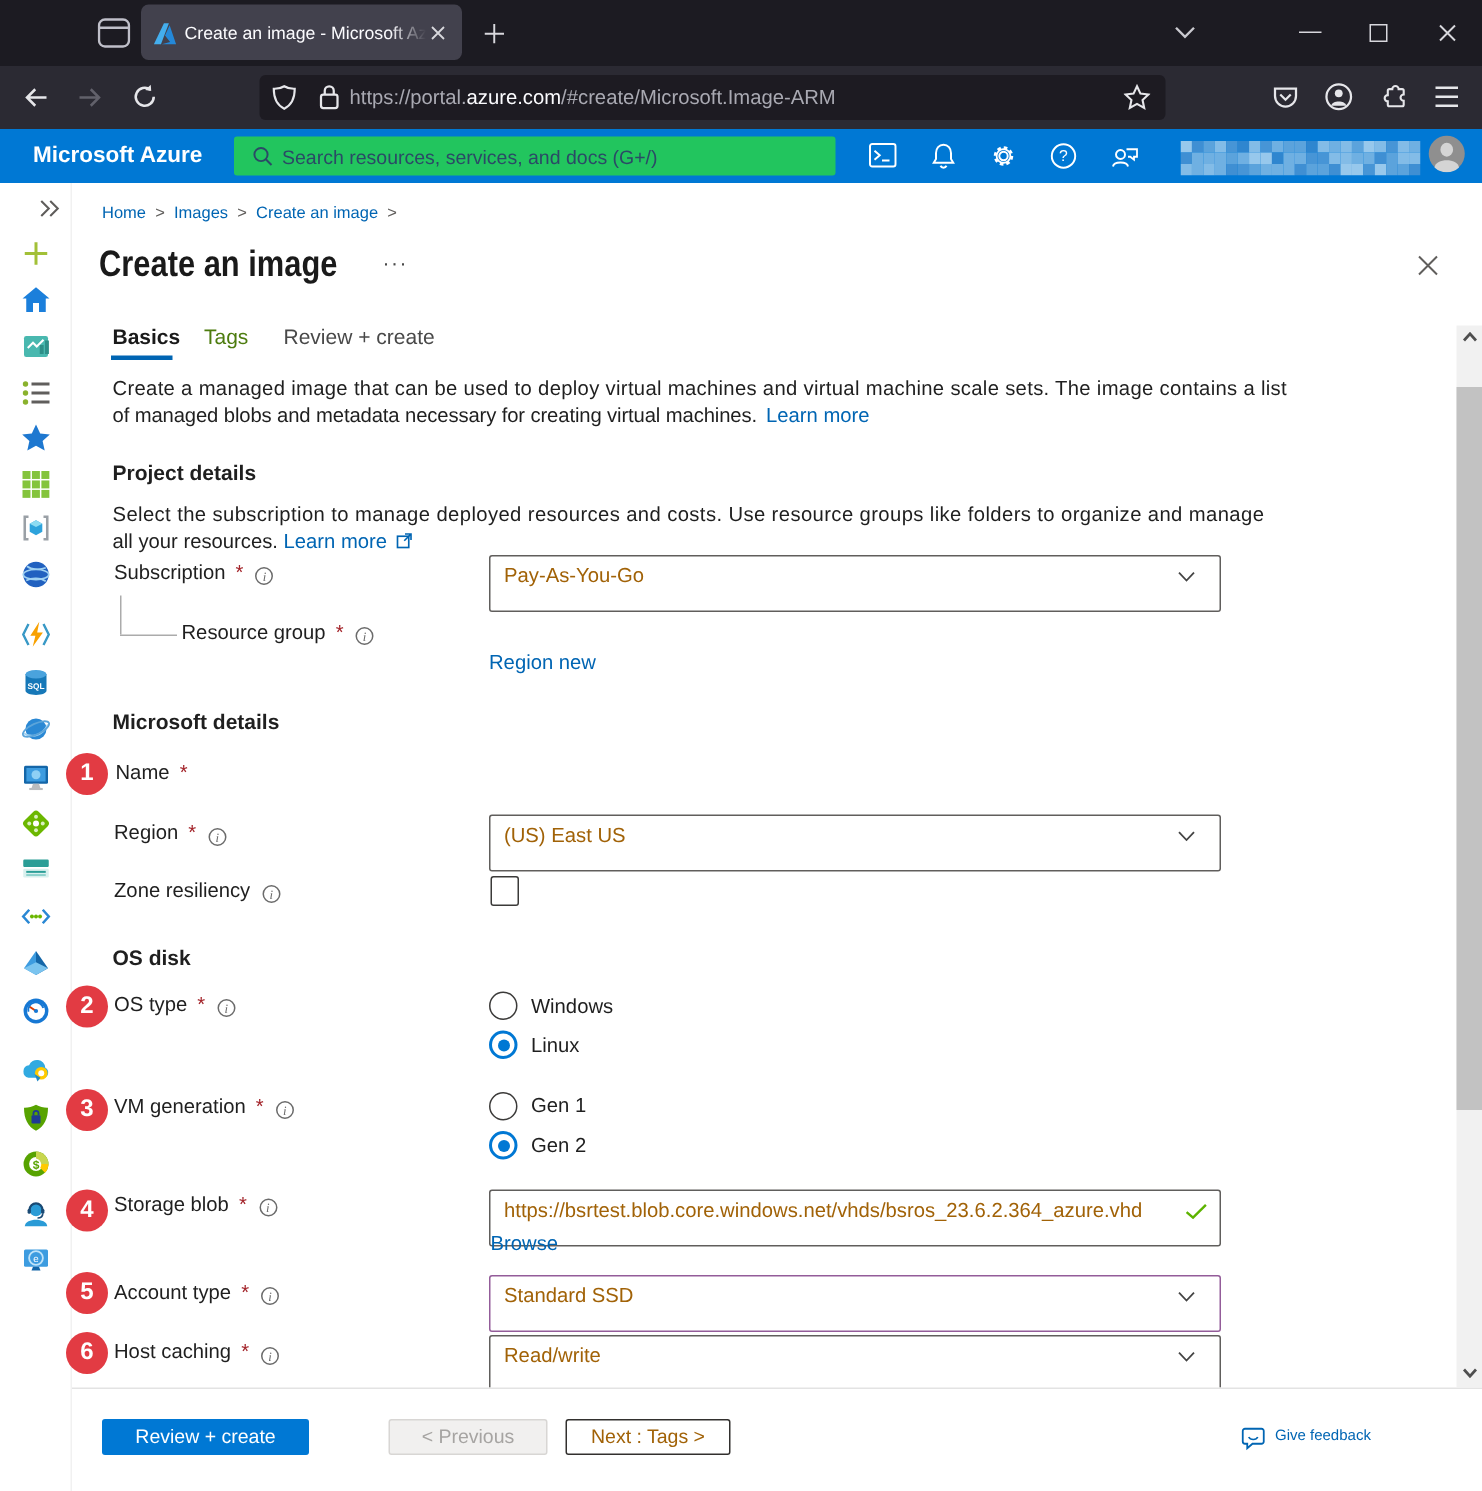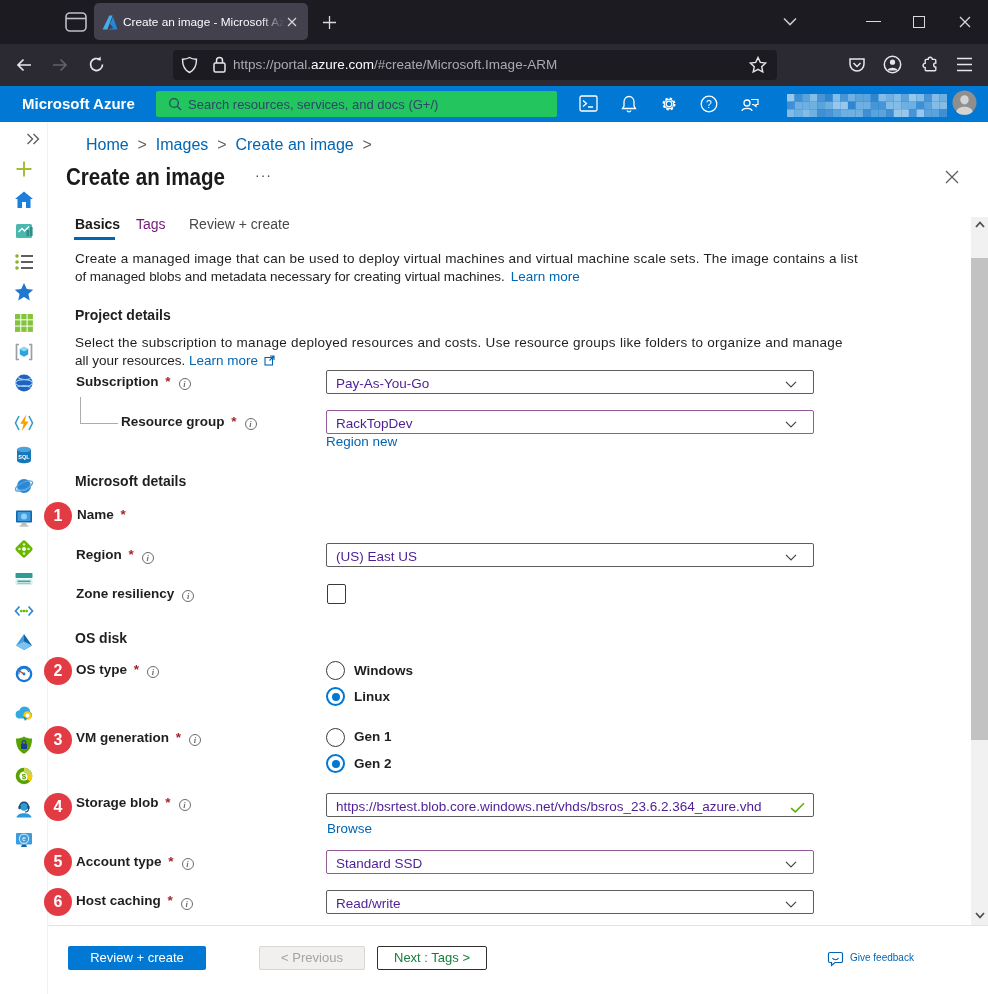--- a/index.html
+++ b/index.html
@@ -18,27 +18,27 @@
   .urltxt b { color:#fbfbfe; font-weight:normal; }
   
   #azbar { left:0; top:86px; width:988px; height:36px; background:#0078d4; }
   #azlogo { left:22px; top:95px; font-size:15px; font-weight:600; color:#fff; }
   #azsearch { left:156px; top:90.5px; width:401px; height:26px; background:#22c55e; border-radius:2px; }
   #azsearch span { position:absolute; left:32px; top:6px; font-size:13px; color:#2b4a66; white-space:nowrap; }
   
   #sidebar { left:0; top:122px; width:48px; height:872px; background:#fff; border-right:1px solid #f1f1f1; }
   
   .link { color:#0065b3; }
-  .lbl { position:absolute; font-size:13.5px; color:#1f1f1f; white-space:nowrap;font-weight:bold; }
+  .lbl { position:absolute; font-size:13.5px; color:#1f1f1f; white-space:nowrap; }
   .req { color:#a4262c; margin-left:3px; }
   .info { display:inline-block; width:12px; height:12px; border:1px solid #6b6b6b; border-radius:50%;
      font-size:8.5px; color:#6b6b6b; text-align:center; line-height:11px; margin-left:8px;
      font-family:"Liberation Serif",serif; font-style:italic; vertical-align:-1.5px; }
-  .inp { position:absolute; left:326px; width:488px; height:24px; background:#fff;
-     border:1px solid #605e5c; border-radius:2px; font-size:13.5px; color:#4c1d95;
+  .inp { position:absolute; left:326px; width:488px; height:38px; background:#fff;
+     border:1px solid #605e5c; border-radius:2px; font-size:13.5px; color:#a16207;
      line-height:25px; padding-left:9px; }
   .purple { border-color:#935c99; }
   .chev { position:absolute; right:16px; top:10px; width:12px; height:7px; }
   .chk { position:absolute; right:8px; top:8px; width:15px; height:11px; }
   .heading { position:absolute; font-size:14px; font-weight:bold; color:#1f1f1f; }
   .body13 { position:absolute; font-size:13.5px; color:#1f1f1f; white-space:nowrap; }
   .redc { position:absolute; width:28px; height:28px; border-radius:50%; background:#e23b43;
      color:#fff; font-size:16px; font-weight:bold; text-align:center; line-height:28px; z-index:5; }
   .radio { position:absolute; width:19px; height:19px; border-radius:50%; border:1px solid #3b3a39; background:#fff; }
   .radio.on { border:2px solid #0078d4; }
@@ -362,31 +362,31 @@
       <rect x="4.4" y="6.8" width="2.2" height="3.4" rx="1" fill="#1a4a74"></rect>
       <path d="M14.5 10 C14.5 12 13 13 11 13" fill="none" stroke="#1a4a74" stroke-width="1.1"></path>
     </svg>
   <svg class="abs" style="left:14.0px;top:830.0px" width="20" height="20" viewBox="0 0 20 20">
       <rect x="2" y="3" width="16" height="11.5" rx="1" fill="#3d9ce0"></rect>
       <circle cx="10" cy="8.7" r="4.6" fill="none" stroke="#bfe3f9" stroke-width="1.2"></circle>
       <text x="10" y="11" font-size="6.5" fill="#fff" text-anchor="middle" font-family="Liberation Sans">e</text>
       <path d="M8 14.5 H12 L13 17 H7 Z" fill="#1466a8"></path>
     </svg>
 
-  <div class="abs" style="left:86px;top:136px;font-size:16px;white-space:nowrap">
+  <div class="abs" style="left:68px;top:136px;font-size:11px;white-space:nowrap">
     <span class="link">Home</span><span style="color:#605e5c"> &nbsp;&gt;&nbsp; </span><span class="link">Images</span><span style="color:#605e5c"> &nbsp;&gt;&nbsp; </span><span class="link">Create an image</span><span style="color:#605e5c"> &nbsp;&gt;</span>
   </div>
   <div class="abs" style="left:66px;top:163px;font-size:24.5px;font-weight:bold;color:#1a1a1a;transform:scaleX(0.84);transform-origin:left">Create an image</div>
   <div class="abs" style="left:255px;top:167px;font-size:14px;color:#494949;letter-spacing:1px">···</div>
   <svg class="abs" style="left:945px;top:170px" width="14" height="14" viewBox="0 0 14 14">
     <path d="M1 1 L13 13 M13 1 L1 13" stroke="#605e5c" stroke-width="1.3"></path>
   </svg>
 
   <div class="abs" style="left:75px;top:216px;font-size:14px;font-weight:600;color:#1a1a1a">Basics</div>
-  <div class="abs" style="left:136px;top:216px;font-size:14px;color:#701a75">Tags</div>
+  <div class="abs" style="left:136px;top:216px;font-size:14px;color:#4d7c0f">Tags</div>
   <div class="abs" style="left:189px;top:216px;font-size:14px;color:#494949">Review + create</div>
   <div class="abs" style="left:74px;top:237px;width:41px;height:2.5px;background:#0065b3"></div>
 
   <div class="abs" style="left:971px;top:217px;width:17px;height:708px;background:#f1f1f1"></div>
   <div class="abs" style="left:971px;top:258px;width:17px;height:482px;background:#c2c2c2"></div>
   <svg class="abs" style="left:974.5px;top:221px" width="10" height="7" viewBox="0 0 10 7">
     <path d="M1 6 L5 1.5 L9 6" fill="none" stroke="#4f4f4f" stroke-width="1.8"></path>
   </svg>
   <svg class="abs" style="left:974.5px;top:912px" width="10" height="7" viewBox="0 0 10 7">
     <path d="M1 1 L5 5.5 L9 1" fill="none" stroke="#4f4f4f" stroke-width="1.8"></path>
@@ -408,25 +408,20 @@
   <div class="lbl" style="left:76px;top:373.5px">Subscription <span class="req">*</span><span class="info">i</span></div>
   <div class="inp" style="top:370px">Pay-As-You-Go
     <svg class="chev" viewBox="0 0 11 7">
         <path d="M0.5 0.8 L5.5 6 L10.5 0.8" fill="none" stroke="#444" stroke-width="1.2"></path>
       </svg>
   </div>
 
   <div class="abs" style="left:80px;top:397px;width:1px;height:26px;background:#ababab"></div>
   <div class="abs" style="left:80px;top:422.5px;width:38px;height:1px;background:#ababab"></div>
   <div class="lbl" style="left:121px;top:413.5px">Resource group <span class="req">*</span><span class="info">i</span></div>
-  <div class="inp purple" style="top:410px">RackTopDev
-    <svg class="chev" viewBox="0 0 11 7">
-        <path d="M0.5 0.8 L5.5 6 L10.5 0.8" fill="none" stroke="#444" stroke-width="1.2"></path>
-      </svg>
-  </div>
   <div class="abs link" style="left:326px;top:434px;font-size:13.5px">Region new</div>
 
   <div class="heading" style="left:75px;top:472.5px">Microsoft details</div>
 
   <div class="redc" style="left:44px;top:502px">1</div>
   <div class="lbl" style="left:77px;top:506.5px">Name <span class="req">*</span></div>
 
   <div class="lbl" style="left:76px;top:547px">Region <span class="req">*</span><span class="info">i</span></div>
   <div class="inp" style="top:543px">(US) East US
     <svg class="chev" viewBox="0 0 11 7">
@@ -474,19 +469,19 @@
   <div class="lbl" style="left:76px;top:893px">Host caching <span class="req">*</span><span class="info">i</span></div>
   <div class="inp" style="top:890px">Read/write
     <svg class="chev" viewBox="0 0 11 7">
         <path d="M0.5 0.8 L5.5 6 L10.5 0.8" fill="none" stroke="#444" stroke-width="1.2"></path>
       </svg>
   </div>
 
   <div id="footer" class="abs"></div>
   <div class="btn abs" style="left:68px;top:946px;width:138px;background:#0078d4;color:#fff;line-height:24px">Review + create</div>
   <div class="btn abs" style="left:259px;top:946px;width:106px;background:#f1f0ef;border:1px solid #d8d6d4;color:#a6a4a2;line-height:22px">&lt; Previous</div>
-  <div class="btn abs" style="left:377px;top:946px;width:110px;background:#fff;border:1px solid #32302e;color:#15803d;line-height:22px">Next : Tags &gt;</div>
+  <div class="btn abs" style="left:377px;top:946px;width:110px;background:#fff;border:1px solid #32302e;color:#a16207;line-height:22px">Next : Tags &gt;</div>
   <svg class="abs" style="left:827px;top:951px" width="17" height="16" viewBox="0 0 17 16">
     <path d="M3 1.5 H14 A1.5 1.5 0 0 1 15.5 3 V10 A1.5 1.5 0 0 1 14 11.5 H8 L4.5 14.5 V11.5 H3 A1.5 1.5 0 0 1 1.5 10 V3 A1.5 1.5 0 0 1 3 1.5 Z" fill="none" stroke="#0065b3" stroke-width="1.2"></path>
     <path d="M5.5 7 A3.2 2.6 0 0 0 11.5 7" fill="none" stroke="#0065b3" stroke-width="1.1"></path>
   </svg>
   <div class="abs link" style="left:850px;top:952px;font-size:10px">Give feedback</div>
 </div>
 
 </body></html>

